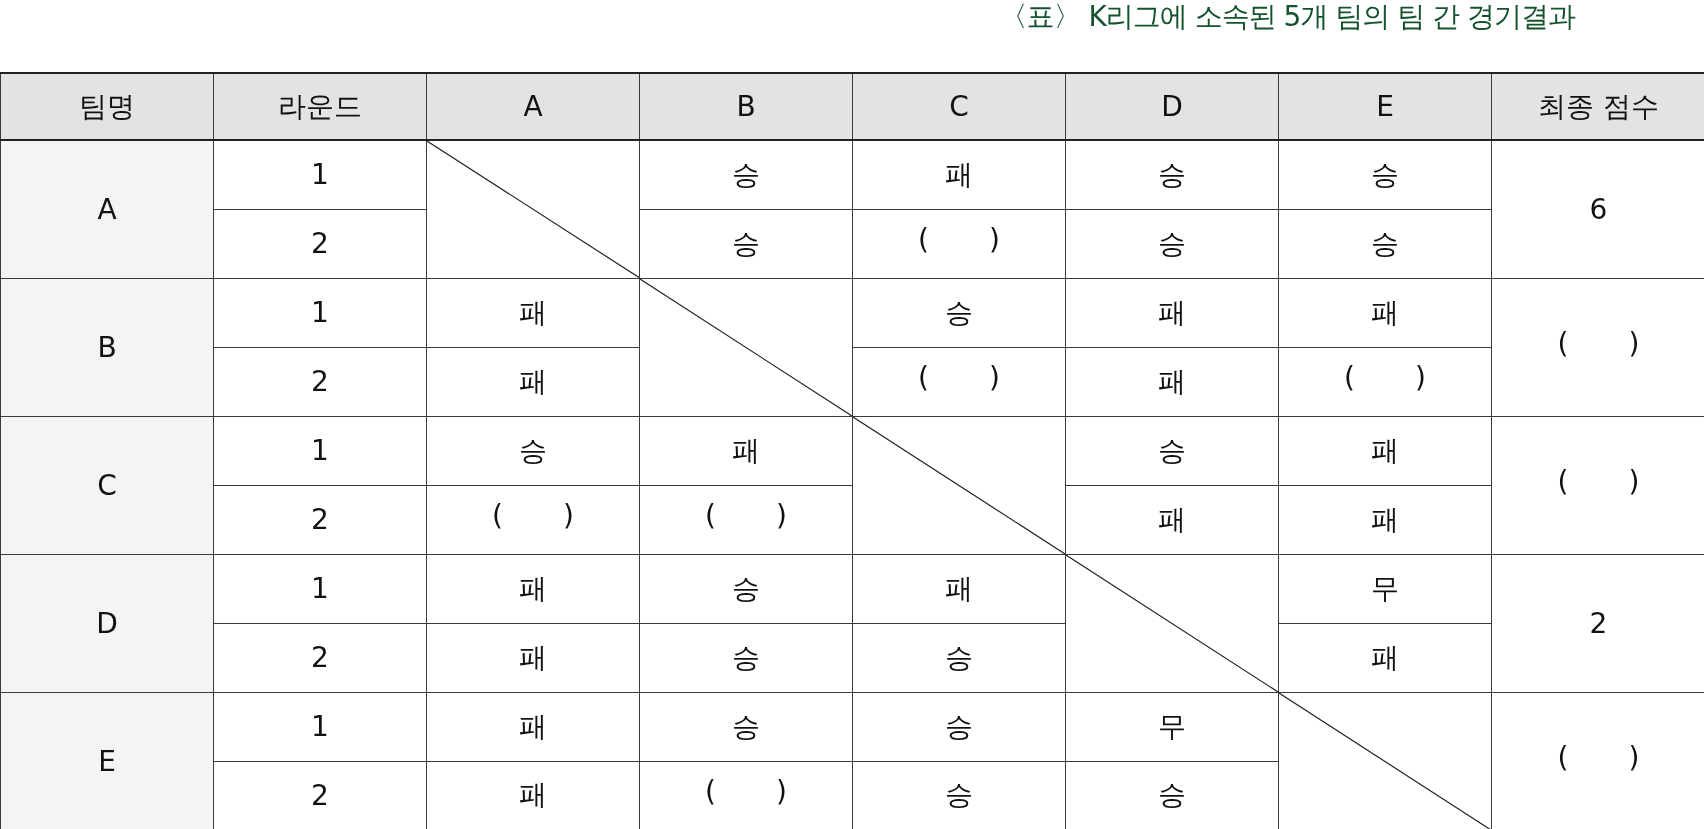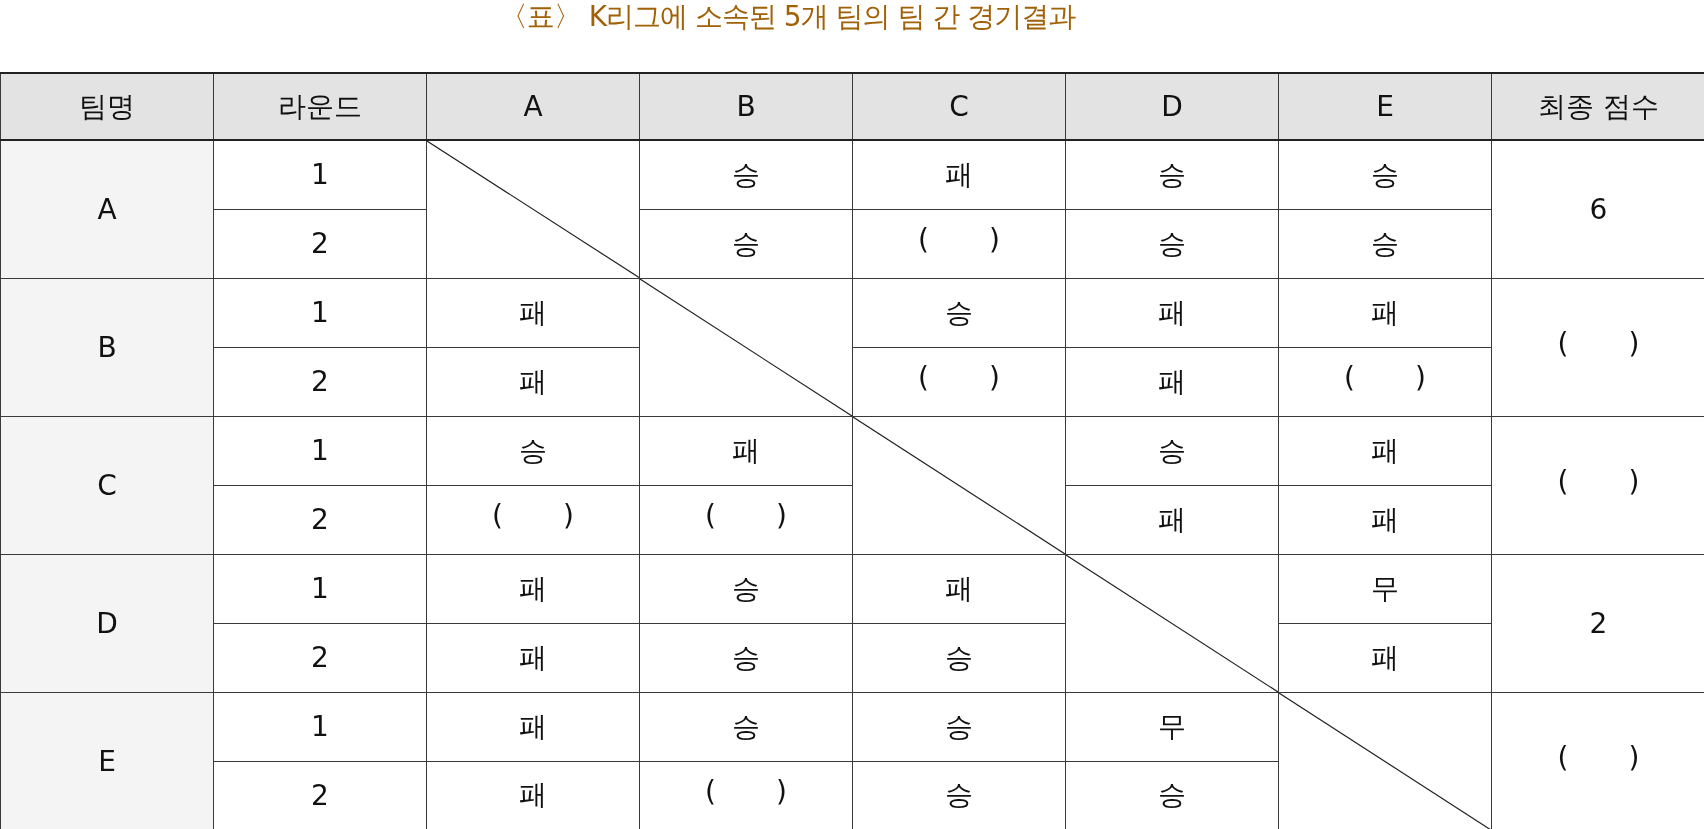--- a/index.html
+++ b/index.html
@@ -1,20 +1,20 @@
 <!DOCTYPE html>
 <html><head>
 <meta charset="utf-8">
 <style>
   * { box-sizing: border-box; margin: 0; padding: 0; }
   html, body { width: 1704px; height: 829px; background: #ffffff; overflow: hidden; }
   body { font-family: "DejaVu Sans", "Liberation Sans", sans-serif; color: #111; position: relative; }
   .title {
     position: absolute; left: 0; top: 0; width: 1575px; height: 36px;
-    text-align: center; font-size: 28px; line-height: 34px; letter-spacing: -1px; color: #a16207;
+    text-align: right; font-size: 28px; line-height: 34px; letter-spacing: -1px; color: #14532d;
   }
   table.results {
     position: absolute; left: 0; top: 72px; width: 1705px;
     border-collapse: collapse; table-layout: fixed;
     font-size: 28px;
   }
   table.results col.c0 { width: 213px; }
   table.results col.c1 { width: 213px; }
   table.results col.cx { width: 213px; }
   table.results col.cs { width: 214px; }

